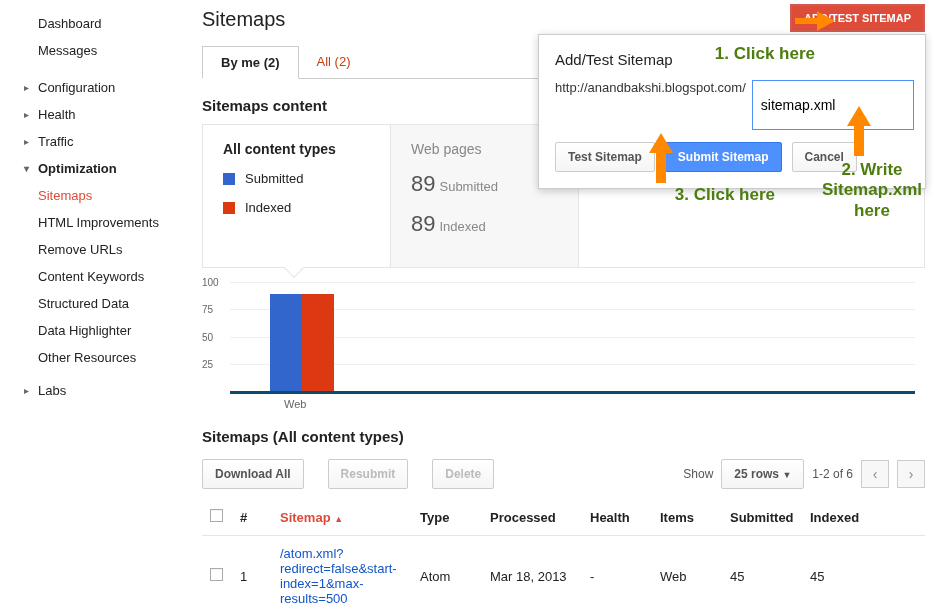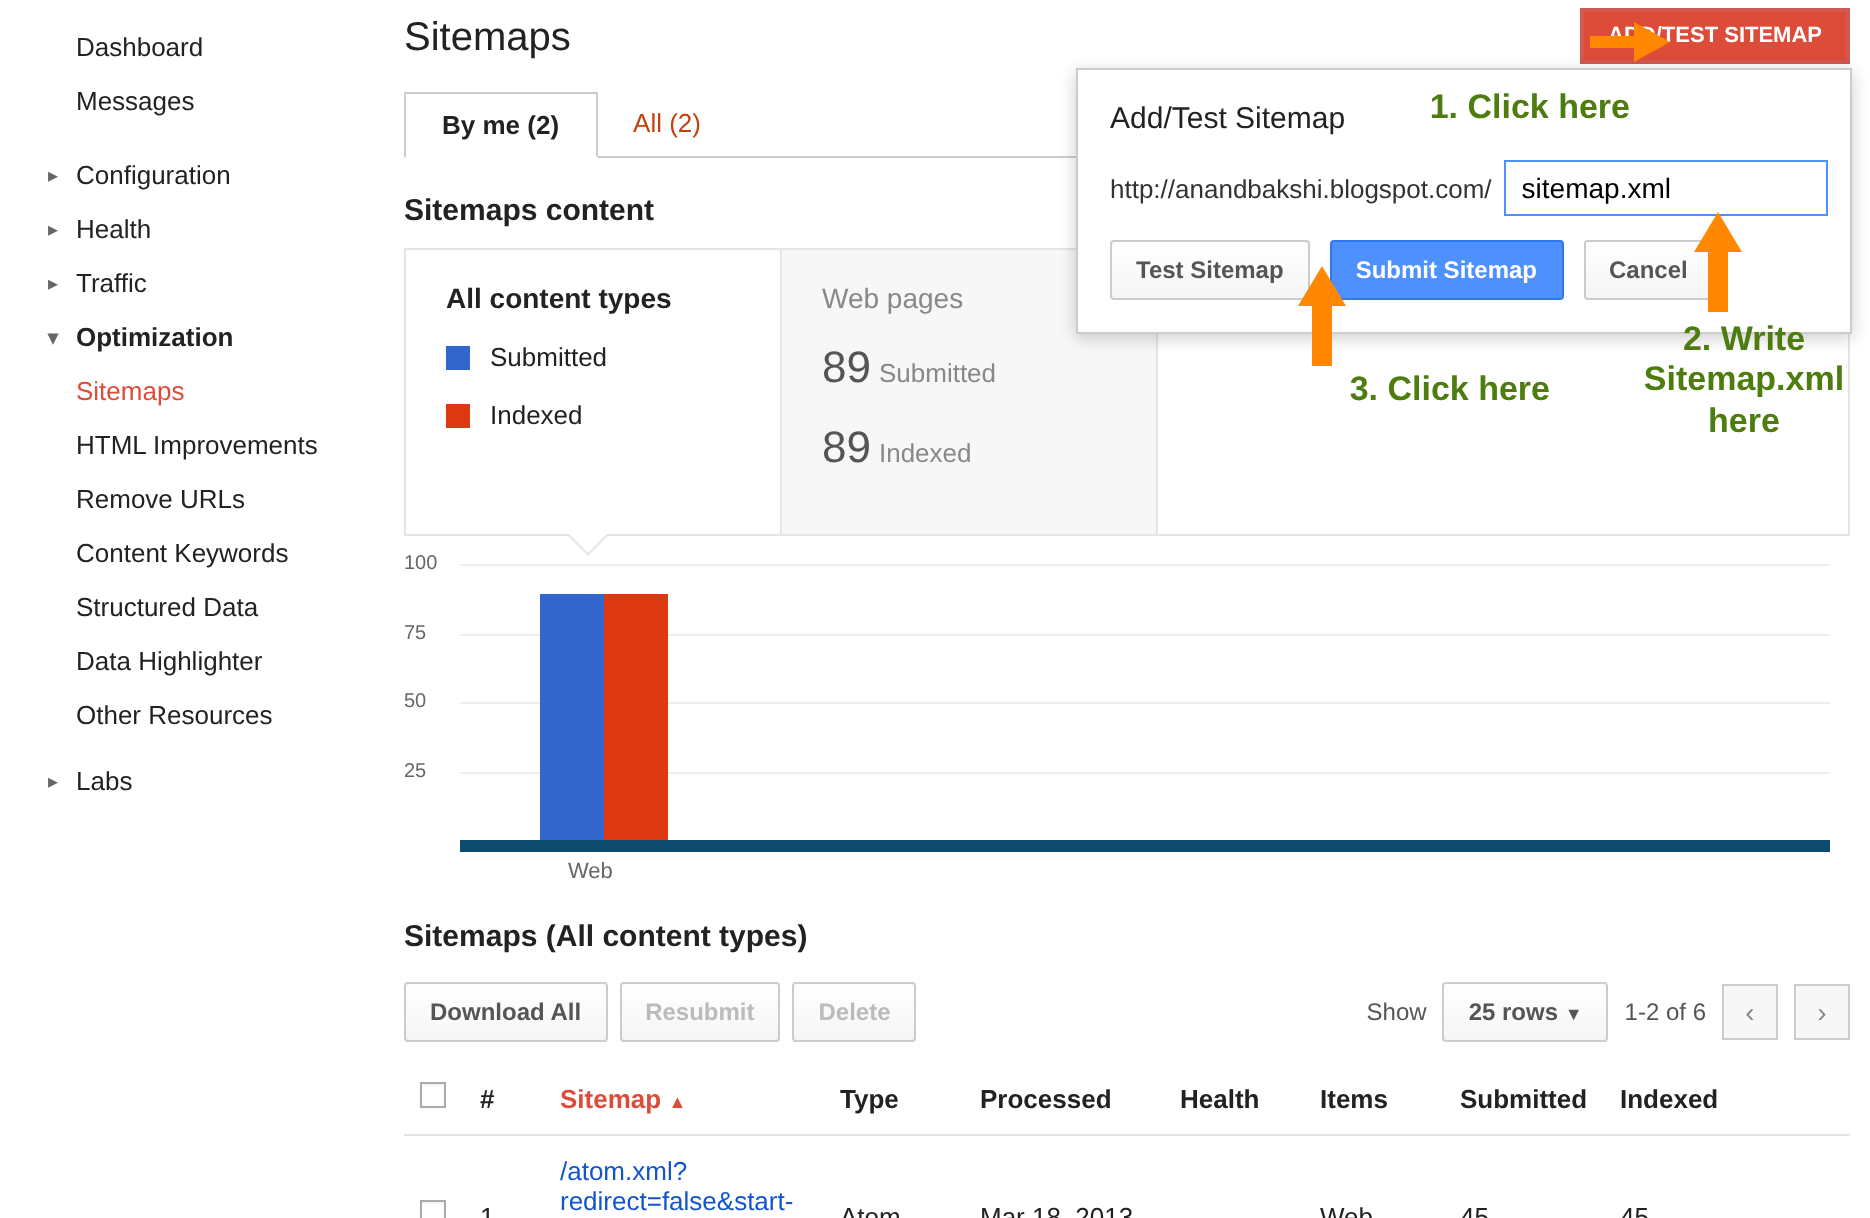--- a/index.html
+++ b/index.html
@@ -25,45 +25,45 @@
   .content-col.first { width: 188px; border-right: 1px solid #e5e5e5; background: #fff; }
   .content-col.second { width: 188px; border-right: 1px solid #e5e5e5; background: #f7f7f7; }
   .col-title { font-weight: bold; font-size: 14px; margin-bottom: 14px; }
   .col-title.grey { color: #888; font-weight: normal; }
   .legend-item { display: flex; align-items: center; margin-bottom: 14px; font-size: 13px; }
   .legend-sq { width: 12px; height: 12px; margin-right: 10px; }
   .stat { font-size: 13px; color: #888; margin-bottom: 14px; }
   .stat .num { font-size: 22px; color: #555; font-weight: normal; margin-right: 4px; }
   .notch { position: absolute; left: 84px; bottom: -8px; width: 14px; height: 14px; background: #fff; border-right: 1px solid #e5e5e5; border-bottom: 1px solid #e5e5e5; transform: rotate(45deg); }
   .chart-area { margin-top: 14px; }
-  .chart { position: relative; height: 144px; border-bottom: 6px solid #0c4a6e; margin-left: 28px; margin-right: 10px; }
+  .chart { position: relative; height: 112px; border-bottom: 3px solid #0c4a6e; margin-left: 28px; margin-right: 10px; }
   .ylabel { position: absolute; left: -28px; font-size: 10px; color: #666; transform: translateY(-50%); }
   .gridline { position: absolute; left: 0; right: 0; border-top: 1px solid #eee; }
   .bars { position: absolute; bottom: 0; left: 40px; display: flex; height: 100%; align-items: flex-end; }
   .bar { width: 32px; }
   .bar.blue { background: #3366cc; height: 89%; }
   .bar.red { background: #dc3912; height: 89%; }
   .xcat { text-align: left; font-size: 11px; color: #666; margin-left: 82px; margin-top: 4px; }
-  .toolbar { display: flex; align-items: center; margin-top: 14px; gap: 6px; }
+  .toolbar { display: flex; align-items: center; margin-top: 14px; gap: 24px; }
   .gbtn { border: 1px solid #ccc; background: linear-gradient(#fff,#f5f5f5); padding: 7px 12px; font-size: 12px; font-weight: bold; color: #555; cursor: pointer; border-radius: 2px; }
   .gbtn.disabled { color: #bbb; cursor: default; }
   .spacer { flex: 1; }
   .pager { display: flex; align-items: center; gap: 8px; font-size: 12px; color: #555; }
   .pager .arrowbtn { border: 1px solid #ccc; background: #f7f7f7; width: 28px; height: 28px; display: flex; align-items: center; justify-content: center; cursor: pointer; color: #888; font-size: 14px; }
   table.data { width: 100%; margin-top: 10px; border-collapse: collapse; font-size: 13px; }
   table.data th { text-align: left; font-weight: bold; padding: 10px 8px; border-bottom: 1px solid #e5e5e5; color: #222; }
   table.data th.sort { color: #dd4b39; }
   table.data td { padding: 10px 8px; border-bottom: 1px solid #e5e5e5; vertical-align: middle; }
   table.data td a { color: #1155cc; text-decoration: none; }
   .cb { width: 13px; height: 13px; border: 1px solid #aaa; display: inline-block; background: #fff; box-shadow: inset 0 1px 1px rgba(0,0,0,0.05); }
   .popup { position: absolute; right: 9px; top: 34px; width: 388px; background: #fff; border: 1px solid #ccc; box-shadow: 0 2px 8px rgba(0,0,0,0.2); padding: 16px; z-index: 10; }
   .popup-title { font-size: 15px; margin-bottom: 12px; }
-  .popup-row { display: flex; align-items: center; margin-bottom: 12px; gap: 6px; }
+  .popup-row { display: flex; align-items: flex-start; margin-bottom: 12px; gap: 6px; }
   .popup-row .url { font-size: 13px; color: #333; }
-  .popup input[type=text] { border: 1px solid #4d90fe; padding: 5px 8px; font-size: 14px; width: 162px; outline: none; }
+  .popup input[type=text] { border: 1px solid #4d90fe; padding: 16px 8px; font-size: 14px; width: 162px; outline: none; }
   .popup .btns { display: flex; gap: 10px; }
   .popup .btn-primary { background: #4d90fe; color: #fff; border: 1px solid #3079ed; font-weight: bold; }
   .anno { position: absolute; color: #4d7c0f; font-weight: bold; font-size: 17px; z-index: 20; pointer-events: none; text-align: center; line-height: 1.2; }
   .arrow-anno { position: absolute; z-index: 21; pointer-events: none; }
 </style>
 </head>
 <body>
 
 <div class="container">
   <div class="sidebar">

